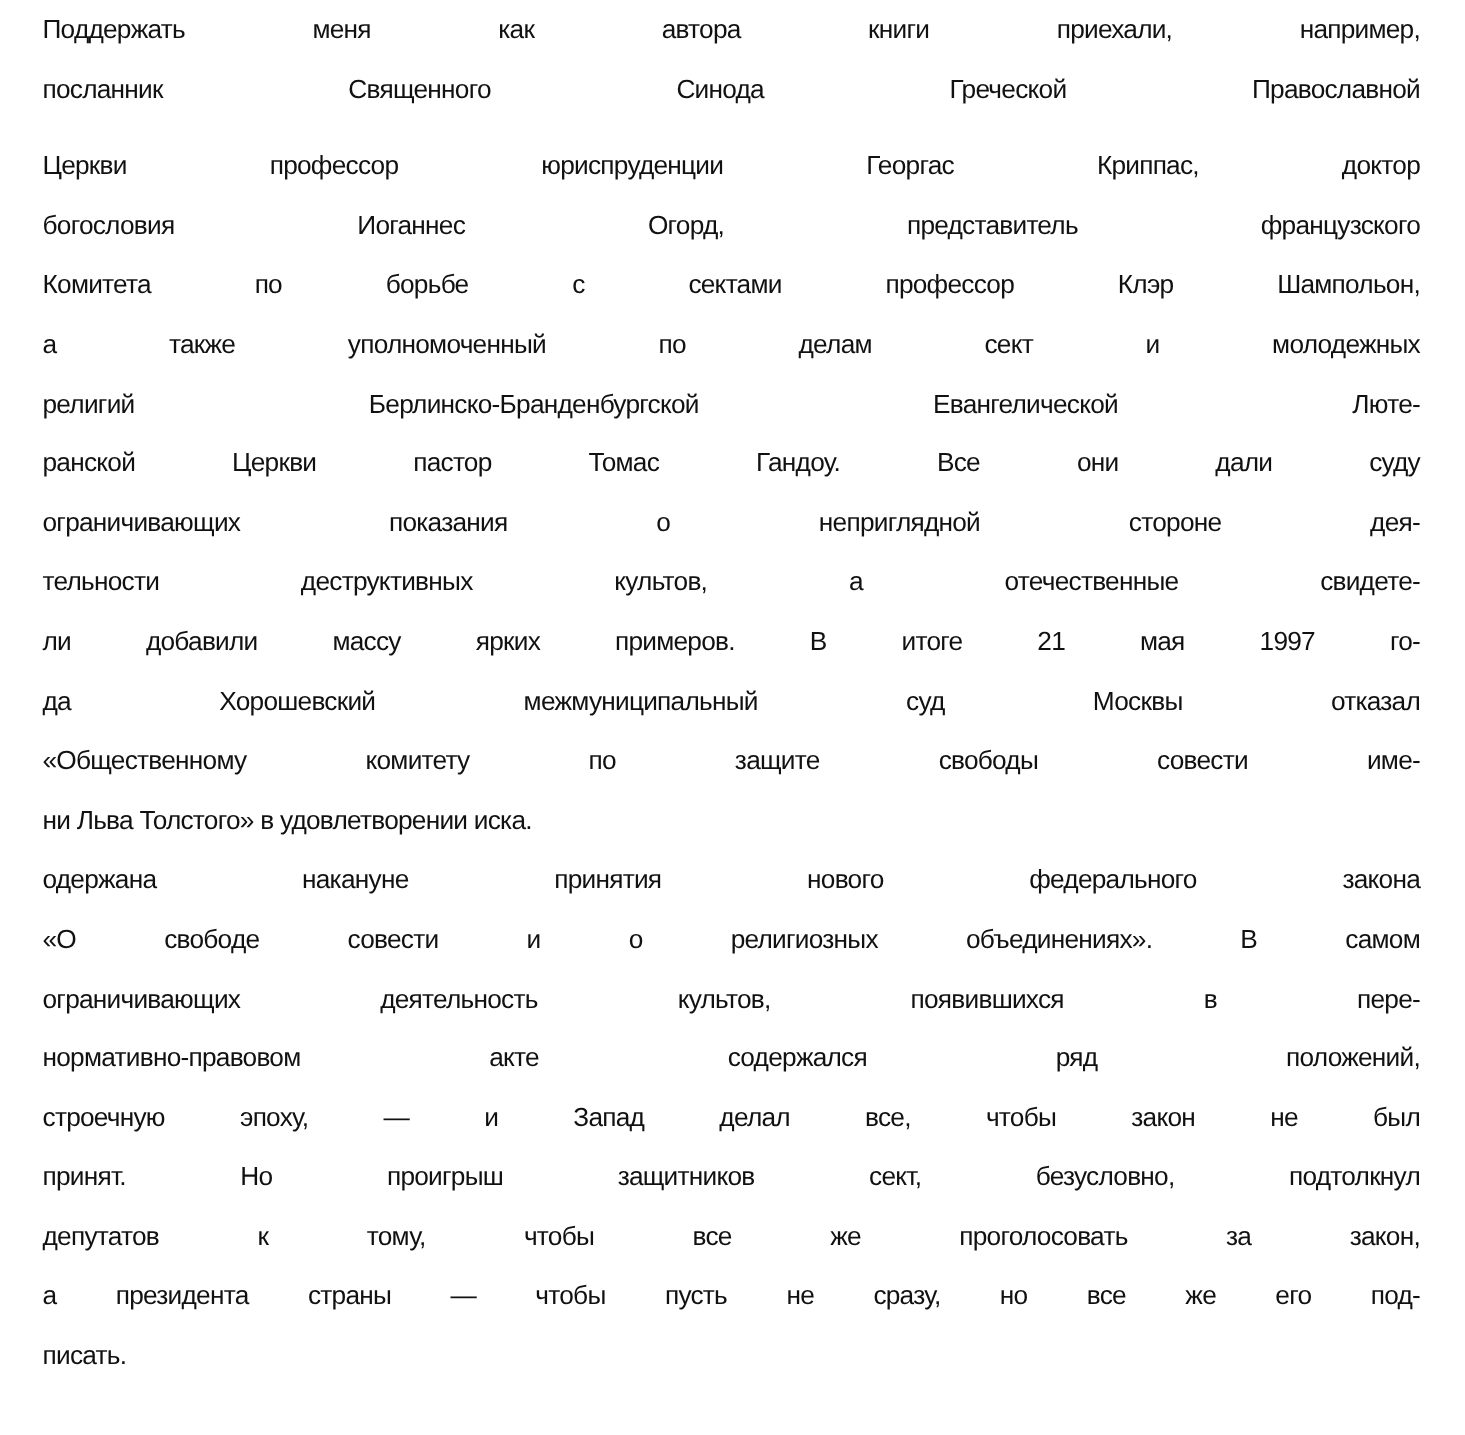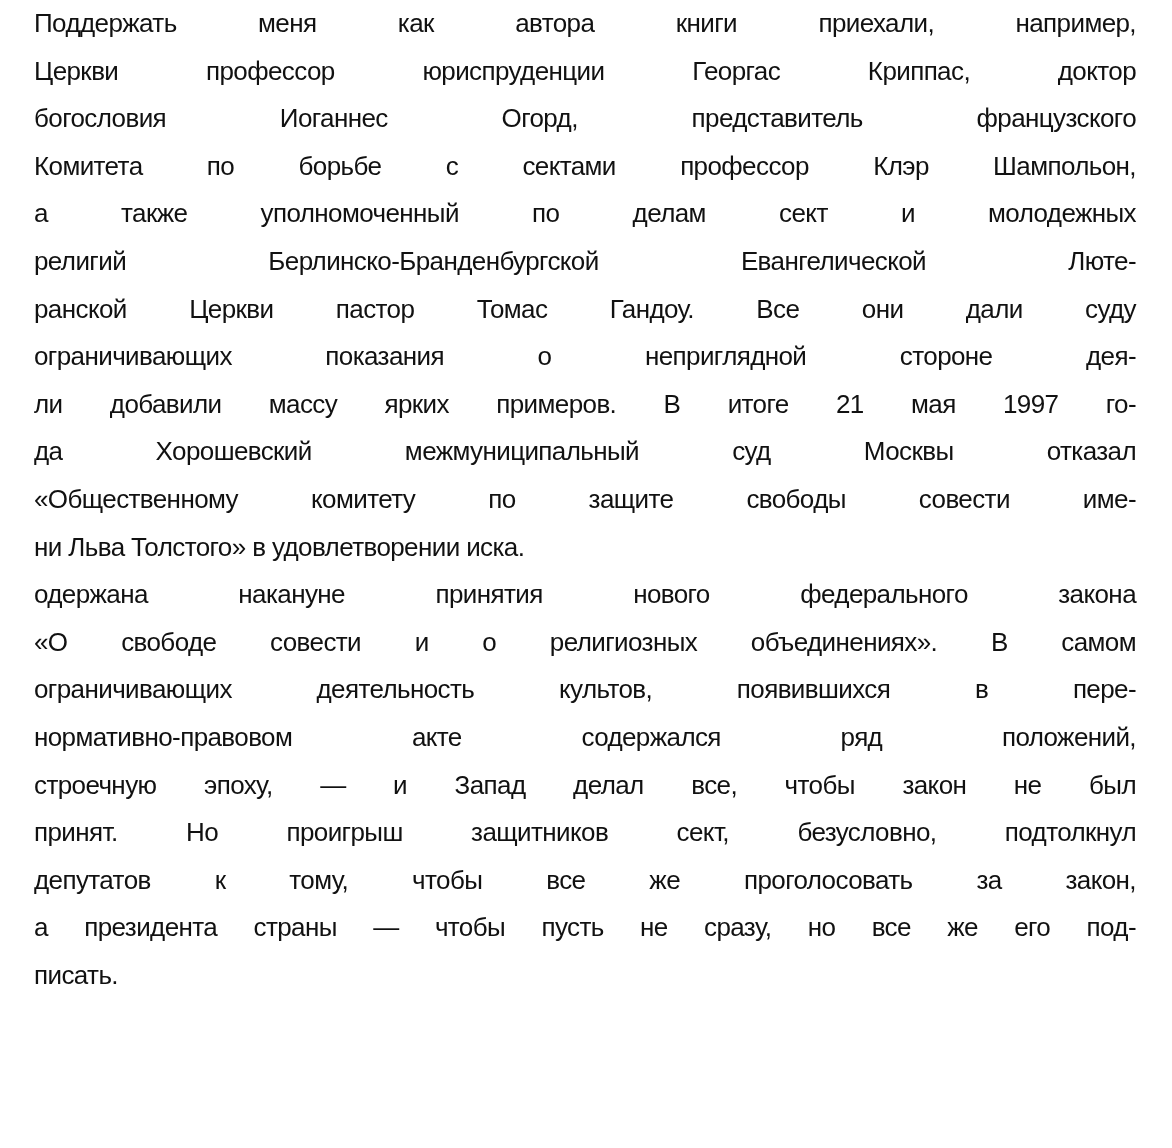--- a/index.html
+++ b/index.html
@@ -13,21 +13,21 @@
       overflow: hidden;
       position: relative;
     }
     .page {
       position: absolute;
       left: 34px;
       top: 0;
       width: 1102px;
       color: #111111;
       font-family: "Liberation Sans", sans-serif;
-      font-size: 26px;
+      font-size: 21px;
       line-height: 47.6px;
     }
     .line {
       display: block;
       height: 47.6px;
       white-space: nowrap;
       text-align: justify;
       text-align-last: justify;
       transform-origin: left center;
       letter-spacing: -0.6px;
@@ -38,27 +38,29 @@
     .paragraph {
       display: block;
     }
   </style>
 </head>
 <body>
 
 <div class="page">
   <div class="paragraph">
     <span class="line" style="display: block; width: 1102px;">Поддержать меня как автора книги приехали, например,</span>
-    <span class="line" style="display: block; width: 1102px;">Церкви профессор юриспруденции Георгас Криппас, доктор</span>
+    <span class="line" style="display: block; width: 1102px;">посланник Священного Синода Греческой Православной</span>
+    <span class="line" style="display: block; width: 1102px; margin-top: 14px;">Церкви профессор юриспруденции Георгас Криппас, доктор</span>
     <span class="line" style="display: block; width: 1102px;">богословия Иоганнес Огорд, представитель французского</span>
     <span class="line" style="display: block; width: 1102px;">Комитета по борьбе с сектами профессор Клэр Шампольон,</span>
     <span class="line" style="display: block; width: 1102px;">а также уполномоченный по делам сект и молодежных</span>
     <span class="line" style="display: block; width: 1102px;">религий Берлинско-Бранденбургской Евангелической Люте-</span>
     <span class="line" style="display: block; width: 1102px;">ранской Церкви пастор Томас Гандоу. Все они дали суду</span>
     <span class="line" style="display: block; width: 1102px;">ограничивающих показания о неприглядной стороне дея-</span>
+    <span class="line" style="display: block; width: 1102px;">тельности деструктивных культов, а отечественные свидете-</span>
     <span class="line" style="display: block; width: 1102px;">ли добавили массу ярких примеров. В итоге 21 мая 1997 го-</span>
     <span class="line" style="display: block; width: 1102px;">да Хорошевский межмуниципальный суд Москвы отказал</span>
     <span class="line" style="display: block; width: 1102px;">«Общественному комитету по защите свободы совести име-</span>
     <span class="line last" style="display: block; width: 1102px;">ни Льва Толстого» в удовлетворении иска.</span>
   </div>
   <div class="paragraph">
     <span class="line" style="display: block; width: 1102px;">одержана накануне принятия нового федерального закона</span>
     <span class="line" style="display: block; width: 1102px;">«О свободе совести и о религиозных объединениях». В самом</span>
     <span class="line" style="display: block; width: 1102px;">ограничивающих деятельность культов, появившихся в пере-</span>
     <span class="line" style="display: block; width: 1102px;">нормативно-правовом акте содержался ряд положений,</span>

